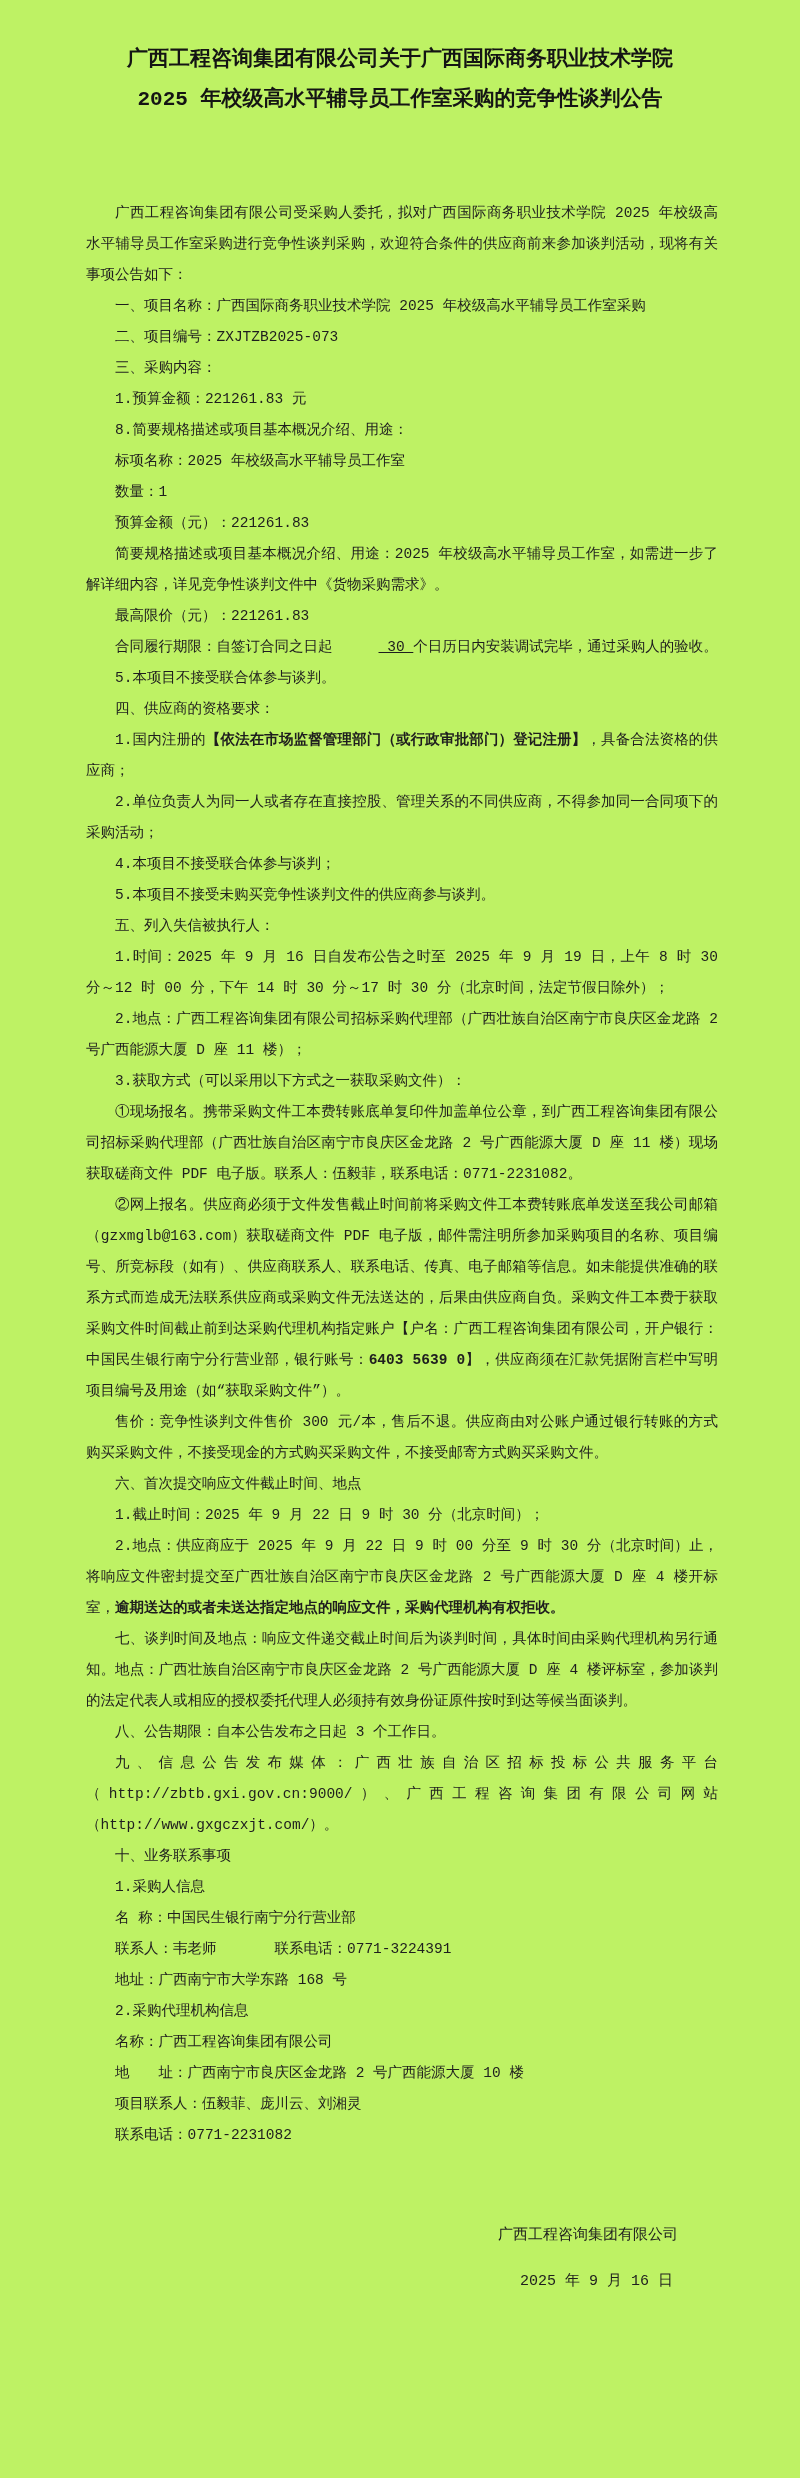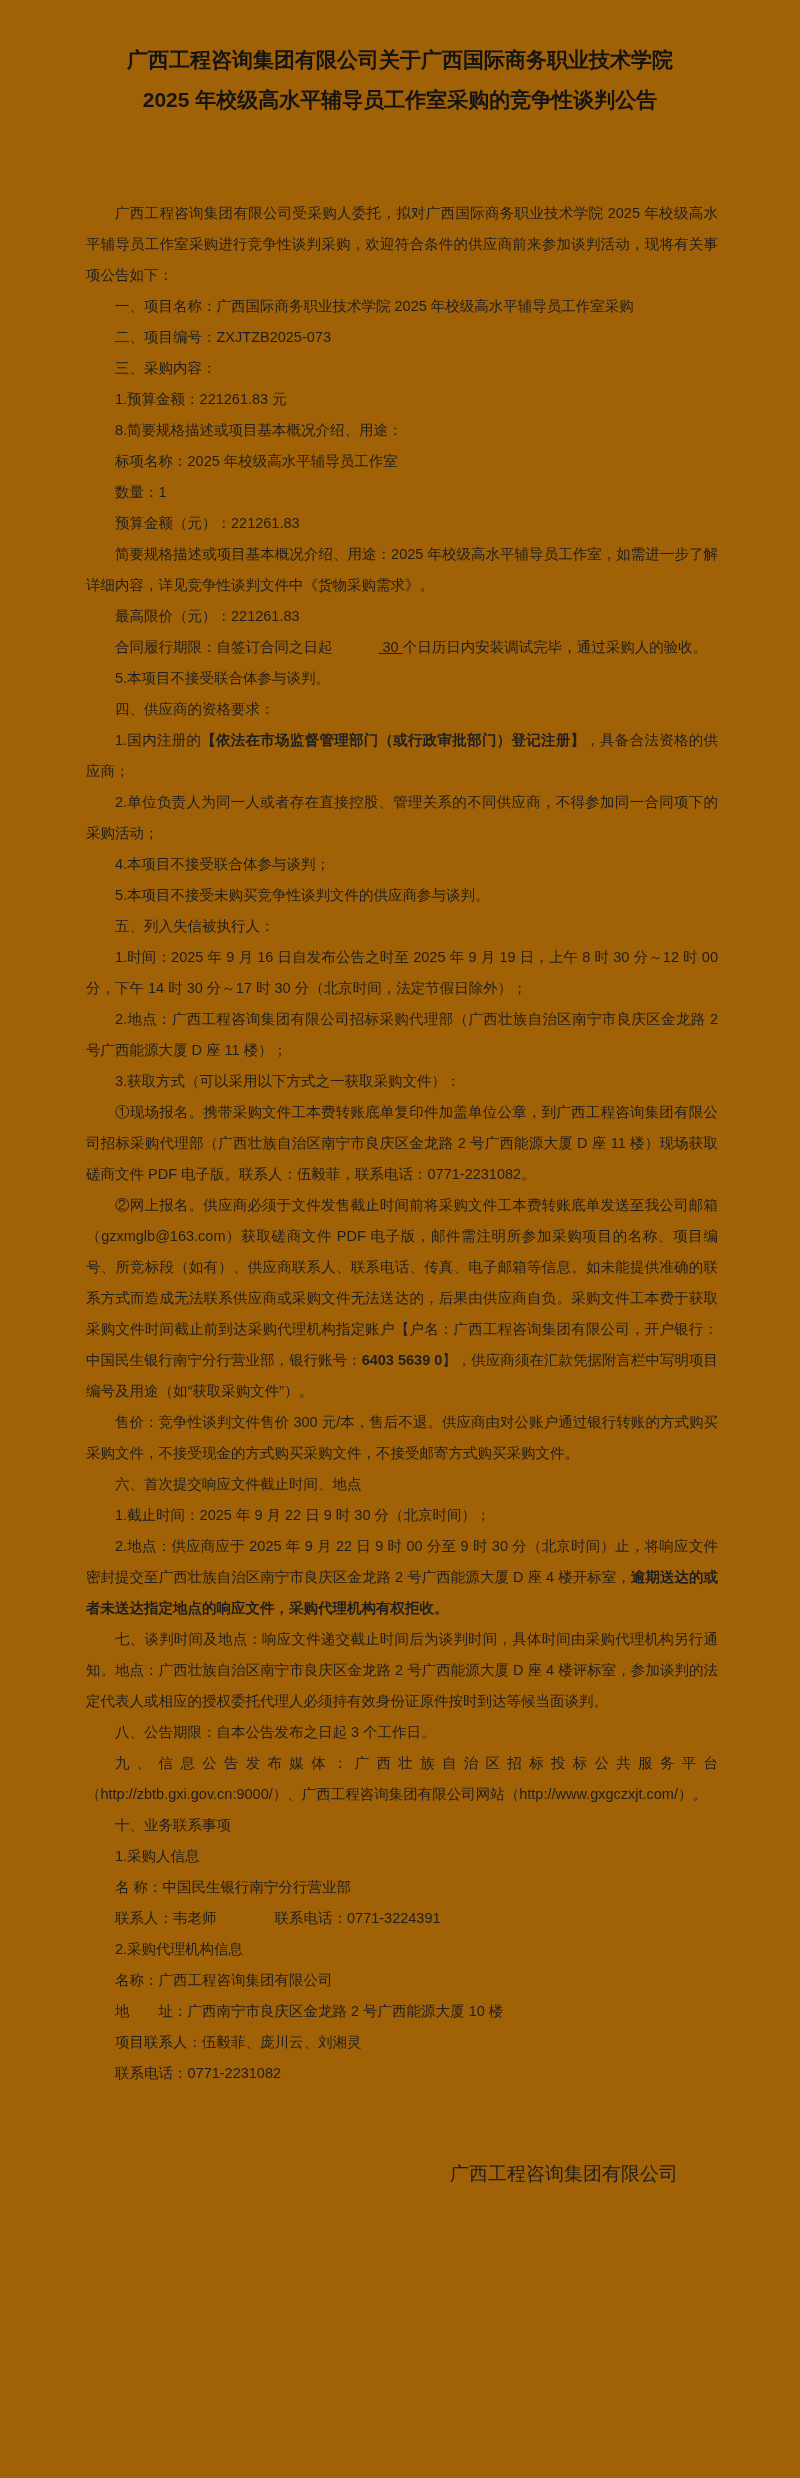--- a/index.html
+++ b/index.html
@@ -1,23 +1,23 @@
 <!DOCTYPE html>
 <html><head>
 <meta charset="utf-8">
 <style>
   html,body { margin:0; padding:0; background:#ffffff; }
   .page {
     position:relative;
     width:800px;
     height:2478px;
     margin:0 auto;
-    background:#a16207;
+    background:#bef264;
     color:#1e1e1e;
-    font-family:Liberation Sans, sans-serif;
+    font-family:Liberation Mono, monospace;
     box-sizing:border-box;
     overflow:hidden;
   }
   .doc-title {
     padding-top:40px;
     width:556px;
     margin:0 auto;
     text-align:center;
     font-size:21px;
     font-weight:bold;
@@ -29,21 +29,21 @@
     padding:0 82px 0 86px;
     font-size:14.5px;
     line-height:31px;
     text-align:justify;
   }
   .para { margin:0; text-indent:2em; }
   .bold { font-weight:bold; }
   .underline { text-decoration:underline;padding-left:46px; }
   .doc-footer {
     margin-top:62px;
-    font-size:19px;
+    font-size:15px;
     line-height:46px;
     color:#1e1e1e;
   }
   .footer-company { text-align:right; padding-right:122px; }
   .footer-date    { text-align:right; padding-right:127px; }
 </style>
 </head>
 <body>
 
 <div class="page">
@@ -78,23 +78,25 @@
       <p class="para"><span>六、首次提交响应文件截止时间、地点</span></p>
       <p class="para"><span>1.截止时间：2025 年 9 月 22 日 9 时 30 分（北京时间）；</span></p>
       <p class="para"><span>2.地点：供应商应于 2025 年 9 月 22 日 9 时 00 分至 9 时 30 分（北京时间）止，将响应文件密封提交至广西壮族自治区南宁市良庆区金龙路 2 号广西能源大厦 D 座 4 楼开标室，</span><span class="bold">逾期送达的或者未送达指定地点的响应文件，采购代理机构有权拒收。</span></p>
       <p class="para"><span>七、谈判时间及地点：响应文件递交截止时间后为谈判时间，具体时间由采购代理机构另行通知。地点：广西壮族自治区南宁市良庆区金龙路 2 号广西能源大厦 D 座 4 楼评标室，参加谈判的法定代表人或相应的授权委托代理人必须持有效身份证原件按时到达等候当面谈判。</span></p>
       <p class="para"><span>八、公告期限：自本公告发布之日起 3 个工作日。</span></p>
       <p class="para"><span>九、信息公告发布媒体：广西壮族自治区招标投标公共服务平台（http://zbtb.gxi.gov.cn:9000/）、广西工程咨询集团有限公司网站（http://www.gxgczxjt.com/）。</span></p>
       <p class="para"><span>十、业务联系事项</span></p>
       <p class="para"><span>1.采购人信息</span></p>
       <p class="para"><span>名 称：中国民生银行南宁分行营业部</span></p>
       <p class="para"><span>联系人：韦老师　　　　联系电话：0771-3224391</span></p>
+      <p class="para"><span>地址：广西南宁市大学东路 168 号</span></p>
       <p class="para"><span>2.采购代理机构信息</span></p>
       <p class="para"><span>名称：广西工程咨询集团有限公司</span></p>
       <p class="para"><span>地　　址：广西南宁市良庆区金龙路 2 号广西能源大厦 10 楼</span></p>
       <p class="para"><span>项目联系人：伍毅菲、庞川云、刘湘灵</span></p>
       <p class="para"><span>联系电话：0771-2231082</span></p>
     </div>
 
   <div class="doc-footer">
     <div class="footer-company">广西工程咨询集团有限公司</div>
+    <div class="footer-date">2025 年 9 月 16 日</div>
   </div>
 </div>
 
 </body></html>

